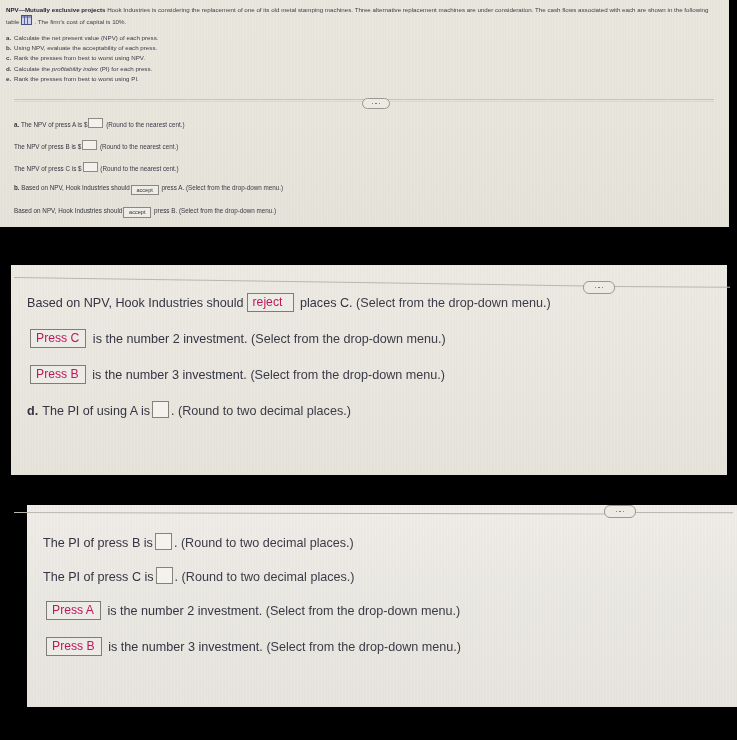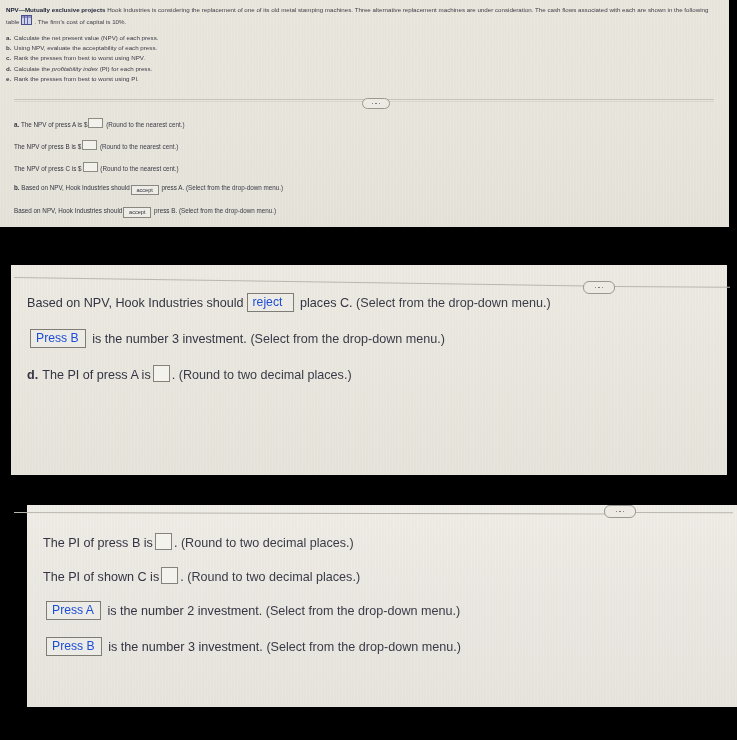--- a/index.html
+++ b/index.html
@@ -175,21 +175,21 @@
     font-size: 12.6px;
   }
   .big-row .ltr { font-weight: bold; margin-right: 4px; }
   .box-select {
     display: inline-block;
     border: 1px solid #7f7c76;
     background: #edebe5;
     padding: 1px 6px 2px 5px;
     font-size: 12.2px;
     line-height: 1.15;
-    color: #1d4ed8;
+    color: #be185d;
     vertical-align: 1px;
     margin: 0 3px;
     min-width: 34px;
     text-align: left;
   }
   .box-input {
     display: inline-block;
     width: 15px; height: 15px;
     border: 1px solid #85827c;
     background: #f3f2ed;
@@ -274,29 +274,34 @@
   <div class="panel panel-2">
     <div class="big-inner">
 
       <div class="big-row">
         <span>Based on NPV, Hook Industries should</span><span class="box-select">reject</span>
         <span>places C.</span>
         <span class="note">(Select from the drop-down menu.)</span>
       </div>
 
 
+      <div class="big-row">
+        <span class="box-select">Press C</span>
+        <span>is the number 2 investment.</span>
+        <span class="note">(Select from the drop-down menu.)</span>
+      </div>
 
       <div class="big-row">
         <span class="box-select">Press B</span>
         <span>is the number 3 investment.</span>
         <span class="note">(Select from the drop-down menu.)</span>
       </div>
 
       <div class="big-row">
-        <span class="ltr">d.</span><span>The PI of press A is</span><span class="box-input"></span><span>.</span>
+        <span class="ltr">d.</span><span>The PI of using A is</span><span class="box-input"></span><span>.</span>
         <span class="note">(Round to two decimal places.)</span>
       </div>
     </div>
   </div>
 
   <div class="slant-rule rule-2a"></div>
   <div class="slant-rule rule-2b"></div>
   <div class="ellipsis-pill pill-2">
     <i></i>
     <i></i>
@@ -305,21 +310,21 @@
 
   <div class="panel panel-3">
     <div class="big-inner">
 
       <div class="big-row">
         <span>The PI of press B is</span><span class="box-input"></span><span>.</span>
         <span class="note">(Round to two decimal places.)</span>
       </div>
 
       <div class="big-row">
-        <span>The PI of shown C is</span><span class="box-input"></span><span>.</span>
+        <span>The PI of press C is</span><span class="box-input"></span><span>.</span>
         <span class="note">(Round to two decimal places.)</span>
       </div>
 
 
       <div class="big-row">
         <span class="box-select">Press A</span>
         <span>is the number 2 investment.</span>
         <span class="note">(Select from the drop-down menu.)</span>
       </div>
 

